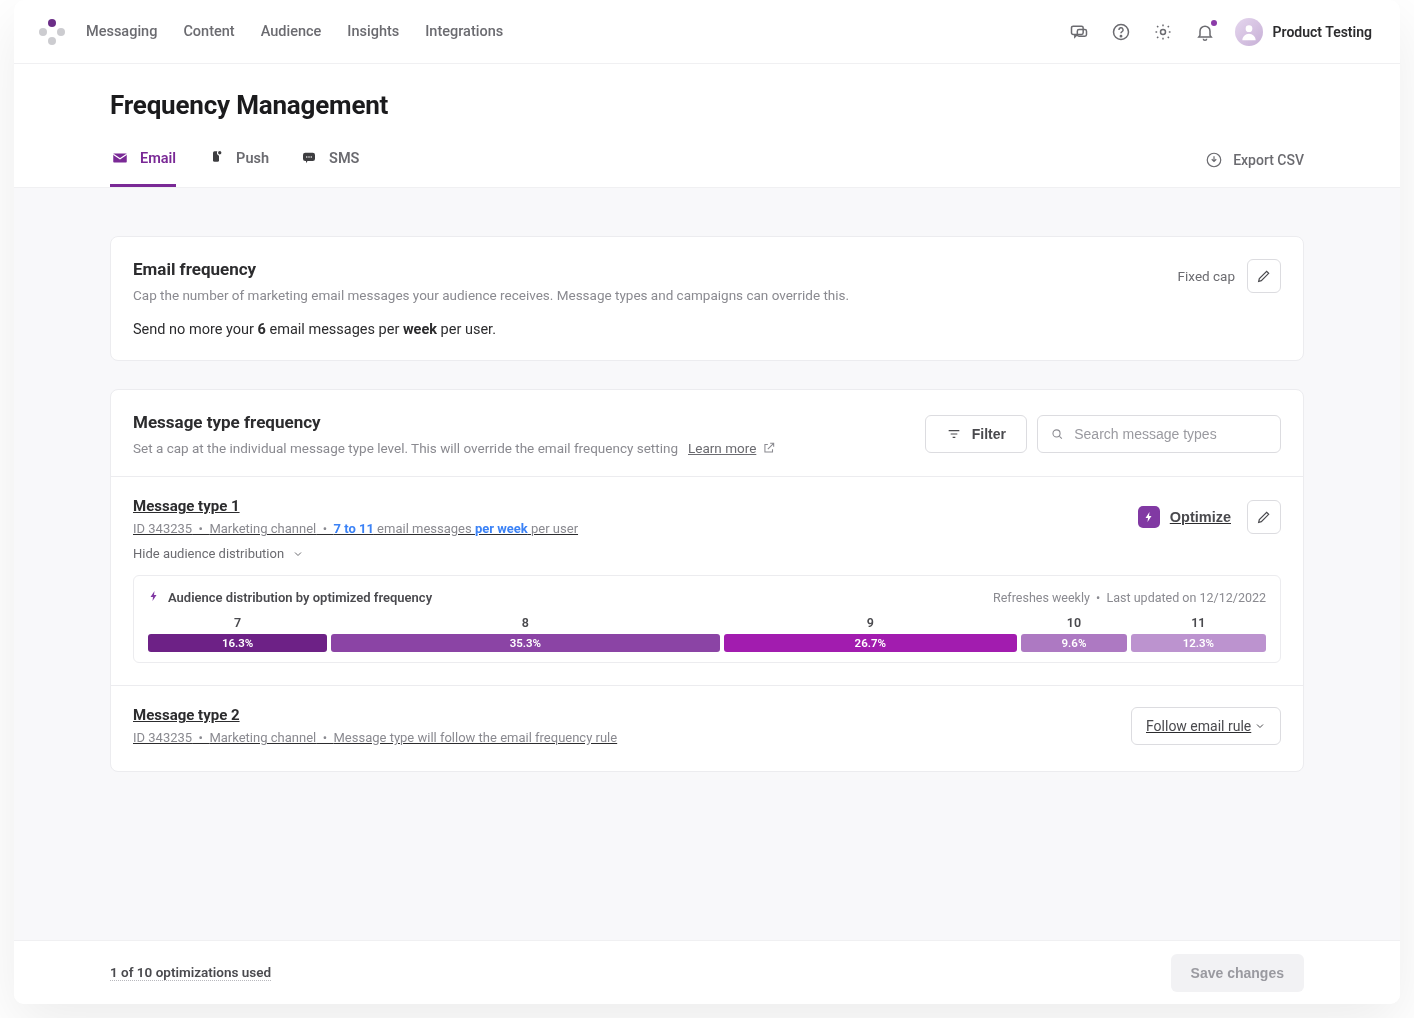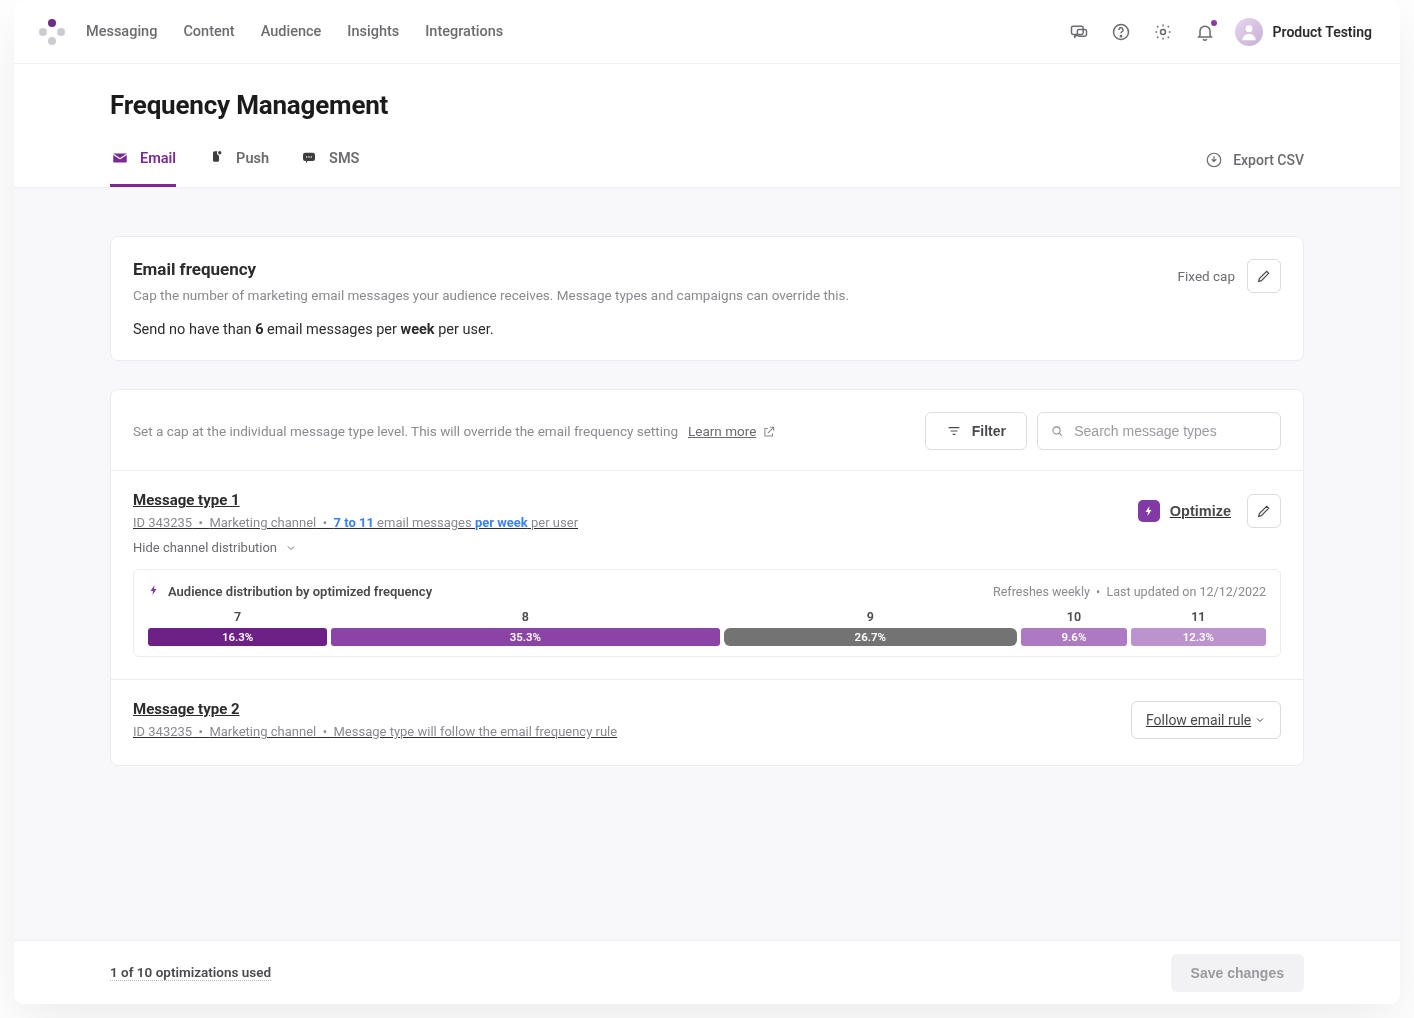--- a/index.html
+++ b/index.html
@@ -154,21 +154,21 @@
   .big-card .section-1 {
     padding: 22px 22px 20px 22px;
     display:flex; align-items:center;
     border-bottom:1px solid #ececef;
   }
   .big-card .section-1 .titles .sub {
     font-size:13.5px; color:#8a8a90; display:flex; align-items:center; gap:10px;
   }
   .big-card .section-1 .titles h3 { font-size:17px; font-weight:700; margin-bottom:8px; }
   .learn-more {
-    color:#6b6b70; text-decoration:underline; cursor:pointer; display:inline-flex; align-items:flex-end; gap:6px;
+    color:#6b6b70; text-decoration:underline; cursor:pointer; display:inline-flex; align-items:center; gap:6px;
   }
   .learn-more svg{ width:14px; height:14px; color:#8a8a90; }
   .filter-btn {
     display:flex; align-items:center; gap:10px;
     border:1px solid #dcdce0; border-radius:6px;
     height:38px; padding: 0 20px; font-size:14px; font-weight:600; color:#4a4a4e;
     cursor:pointer; background:#fff;
   }
   .filter-btn svg{ width:16px; height:16px; }
   .search-wrap {
@@ -220,21 +220,21 @@
   .dist-labels { display:flex; gap:4px; }
   .dist-labels div { font-size:12.5px; color:#4a4a4e; text-align:center; font-weight:600; }
   .dist-bars { display:flex; gap:4px; margin-top:4px; }
   .bar {
     height:18px; border-radius:3px;
     display:flex; align-items:center; justify-content:center;
     color:#fff; font-size:11.5px; font-weight:600;
   }
   .bar.shade1 { background:#6d2186; }
   .bar.shade2 { background:#8b44a5; }
-  .bar.shade3 { background:#737373;border-radius:6px; }
+  .bar.shade3 { background:#a21caf; }
   .bar.shade4 { background:#ad79c2; }
   .bar.shade5 { background:#bc93cf; }
 
   
   .follow-select {
     display:flex; align-items:center; justify-content:space-between;
     border:1px solid #dcdce0; border-radius:6px;
     height:38px; padding: 0 14px; font-size:14px; color:#4a4a4e;
     cursor:pointer; width: 150px; background:#fff;
   }
@@ -381,27 +381,28 @@
         <div class="fixed-cap-row">
           <span class="fixed-cap-lbl">Fixed cap</span>
           <div class="icon-square">
             <svg viewBox="0 0 24 24" fill="none" stroke="currentColor" stroke-width="1.8">
                 <path d="M4 20l1-4L16 5l3 3L8 19l-4 1Z"></path>
               </svg>
           </div>
         </div>
       </div>
       <div class="rule-sentence">
-        <span>Send no have than </span><b>6</b><span> email messages per </span><b>week</b><span> per user.</span>
+        <span>Send no more your </span><b>6</b><span> email messages per </span><b>week</b><span> per user.</span>
       </div>
     </div>
 
     <div class="big-card">
       <div class="section-1">
         <div class="titles">
+          <h3>Message type frequency</h3>
           <div class="sub">
             <span>Set a cap at the individual message type level. This will override the email frequency setting</span>
             <span class="learn-more">
               <span>Learn more</span>
               <svg viewBox="0 0 24 24" fill="none" stroke="currentColor" stroke-width="1.8">
                   <path d="M14 4h6v6M20 4L10 14"></path>
                   <path d="M18 14v5H5V6h5"></path>
                 </svg>
             </span>
           </div>
@@ -442,21 +443,21 @@
               <span>Optimize</span>
             </button>
             <div class="icon-square">
               <svg viewBox="0 0 24 24" fill="none" stroke="currentColor" stroke-width="1.8">
                   <path d="M4 20l1-4L16 5l3 3L8 19l-4 1Z"></path>
                 </svg>
             </div>
           </div>
         </div>
         <div class="toggle-dist">
-          <span>Hide channel distribution</span>
+          <span>Hide audience distribution</span>
           <svg viewBox="0 0 24 24" fill="none" stroke="currentColor" stroke-width="2">
               <path d="M6 9l6 6 6-6"></path>
             </svg>
         </div>
 
         <div class="dist-panel">
           <div class="dp-head">
             <span class="bolt"><svg viewBox="0 0 24 24" fill="currentColor">
                   <path d="M13 2L5 14h5l-1 8 8-12h-5l1-8Z"></path>
                 </svg></span>

